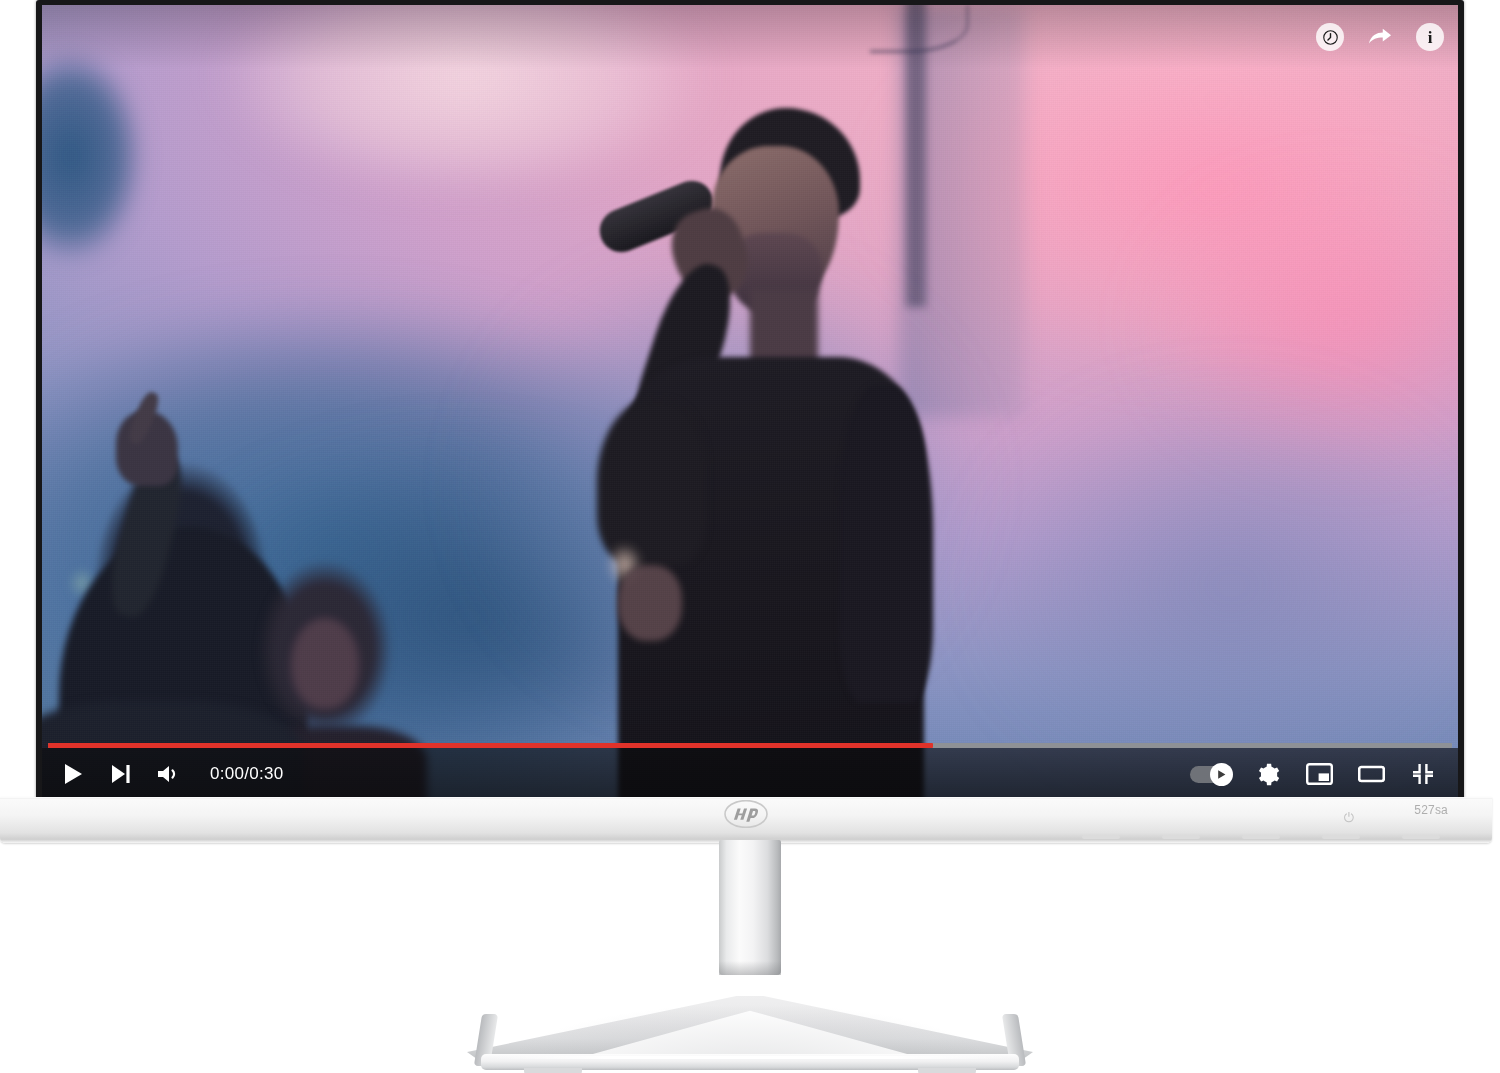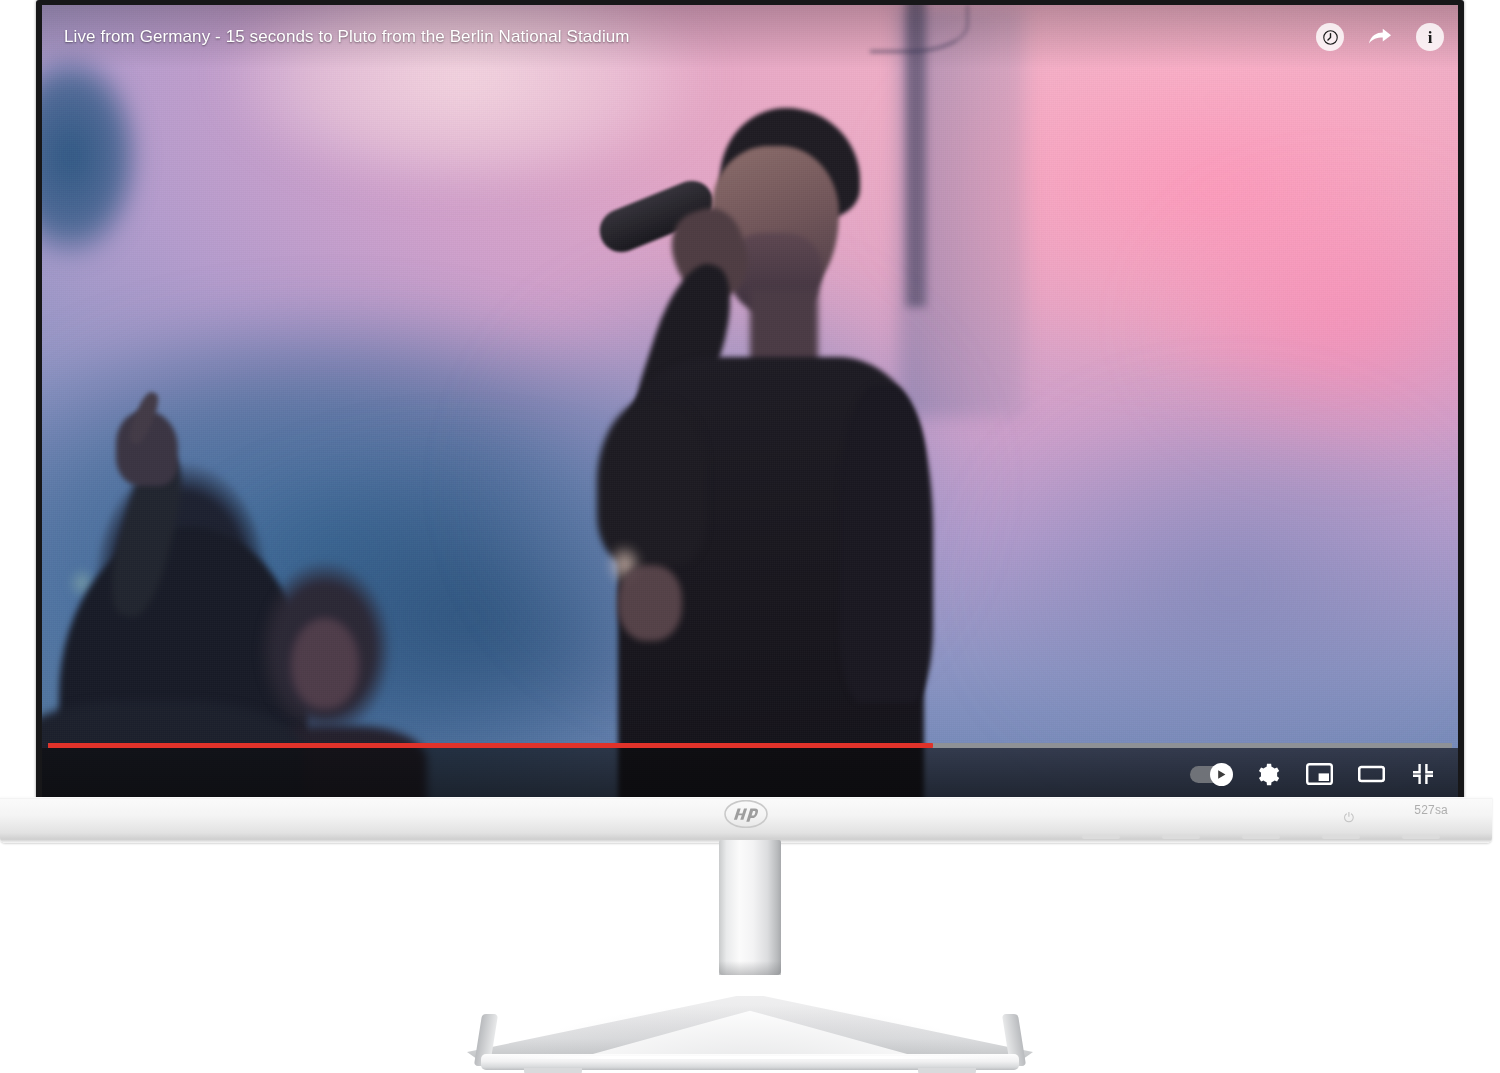--- a/index.html
+++ b/index.html
@@ -521,21 +521,20 @@
         <div class="shoulder1"></div>
         <div class="arm1"></div>
         <div class="hand1"></div>
         <div class="finger1"></div>
       </div>
 
       <div class="grain"></div>
     </div>
 
     <div class="title-row">
-      <div class="video-title">Live from Germany - 15 seconds to Pluto from the Berlin National Stadium</div>
       <div class="title-actions">
 
         <div class="circ-btn">
           <svg width="17" height="17" viewBox="0 0 24 24">
             <circle cx="12" cy="12" r="9.5" fill="none" stroke="#1b1b1b" stroke-width="1.6"></circle>
             <path d="M12 6.5 V12 L8.4 15.4" fill="none" stroke="#1b1b1b" stroke-width="2" stroke-linecap="round"></path>
           </svg>
         </div>
 
         <div class="plain-btn">
@@ -554,20 +553,40 @@
     <div class="ctrl-wrap">
 
       <div class="progress-row">
         <div class="progress-track" style="background: rgb(142, 145, 150);">
           <div class="progress-played" id="played" style="width: 63%; background: rgb(224, 50, 42);"></div>
         </div>
       </div>
 
       <div class="ctrl-bar">
 
+        <div class="ctrl-left">
+          <div class="cbtn">
+            <svg width="19" height="22" viewBox="0 0 19 22">
+                <path d="M1 1 L18 11 L1 21 Z" fill="#fff"></path>
+              </svg>
+          </div>
+          <div class="cbtn">
+            <svg width="20" height="20" viewBox="0 0 20 20">
+              <path d="M1 1 L14 10 L1 19 Z" fill="#fff"></path>
+              <rect x="15.4" y="1" width="3.2" height="18" fill="#fff"></rect>
+            </svg>
+          </div>
+          <div class="cbtn">
+            <svg width="24" height="20" viewBox="0 0 24 20">
+              <path d="M1 7 H6 L12 2 V18 L6 13 H1 Z" fill="#fff"></path>
+              <path d="M15.5 6.4 C17.6 8.2 17.6 11.8 15.5 13.6" fill="none" stroke="#fff" stroke-width="2.2" stroke-linecap="round"></path>
+            </svg>
+          </div>
+          <div class="time-text">0:00/0:30</div>
+        </div>
 
         <div class="ctrl-right">
 
           <div class="autoplay">
             <span class="knob">
               <svg width="11" height="11" viewBox="0 0 11 11">
                   <path d="M2.2 1.3 L9.4 5.5 L2.2 9.7 Z" fill="#3c3c3c"></path>
                 </svg>
             </span>
           </div>

